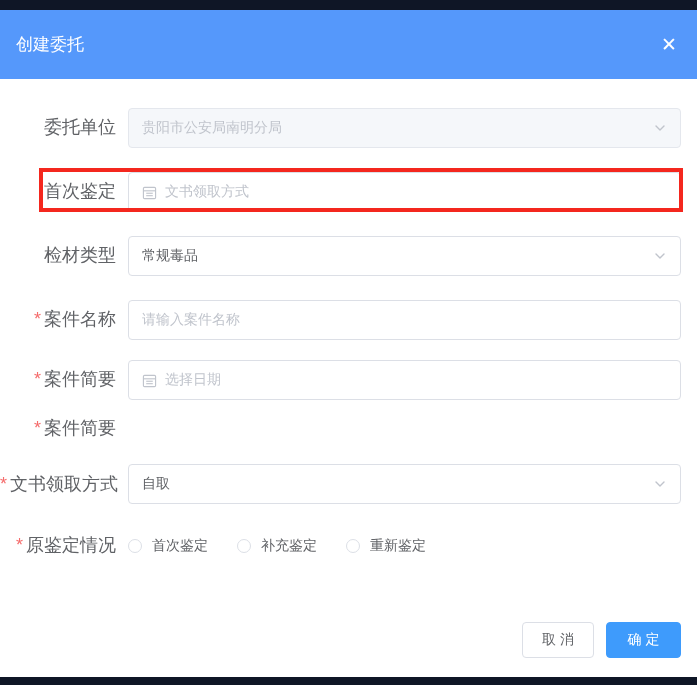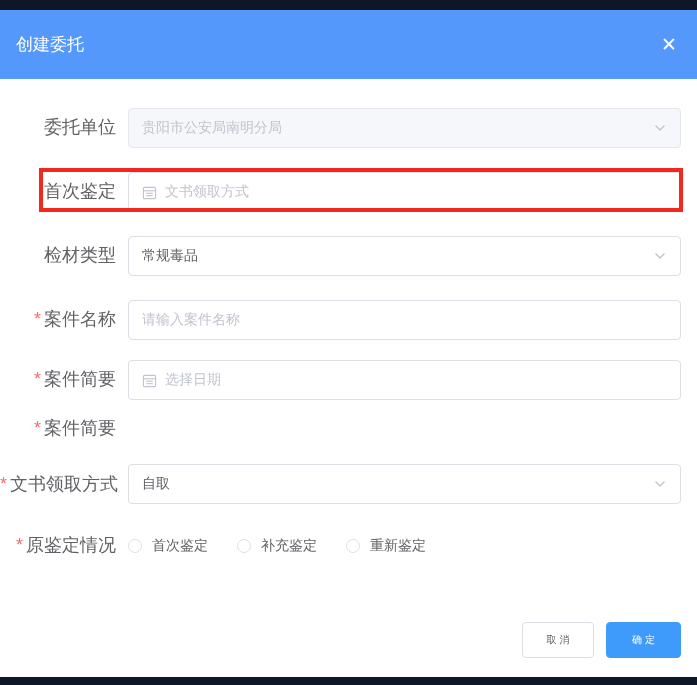--- a/index.html
+++ b/index.html
@@ -61,21 +61,21 @@
   .radio-circle {
     width:14px; height:14px; border:1px solid #dcdfe6; border-radius:50%;
     background:#fff; margin-right:10px; flex-shrink:0;
   }
   .modal-footer {
     flex-shrink:0;
     display:flex; justify-content:flex-end; align-items:center;
     padding:0 16px 19px 0;
   }
   .btn {
-    height:36px; border-radius:4px; font-size:10px;
+    height:36px; border-radius:4px; font-size:14px;
     font-family:inherit; cursor:pointer;
     display:inline-flex; align-items:center; justify-content:center;
   }
   .btn-cancel {
     background:#ffffff; border:1px solid #dcdfe6; color:#606266;
     width:72px; margin-right:12px;
   }
   .btn-confirm {
     background:#3e9bfc; border:1px solid #3e9bfc; color:#ffffff;
     width:75px;

